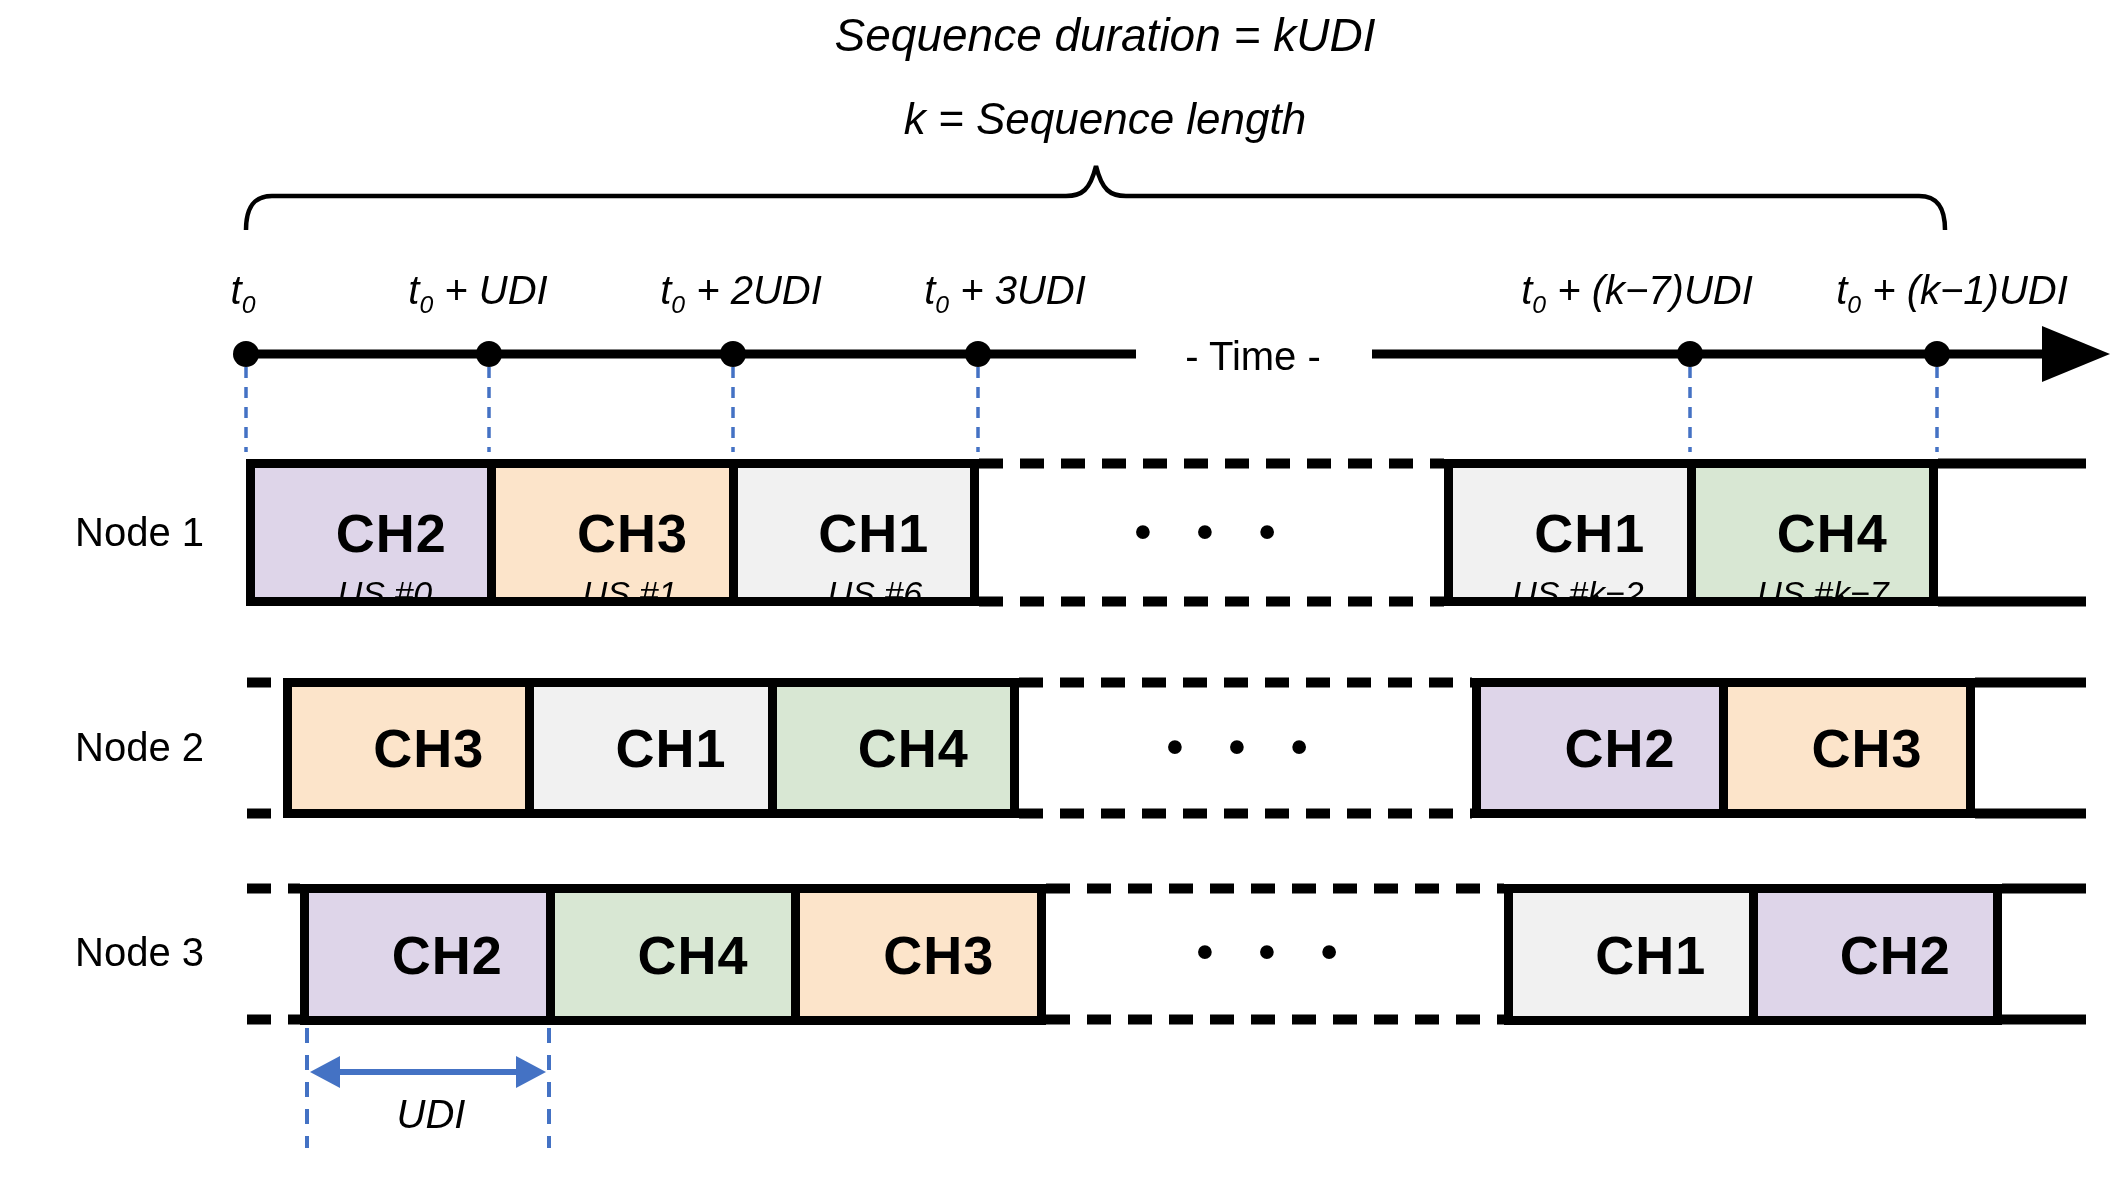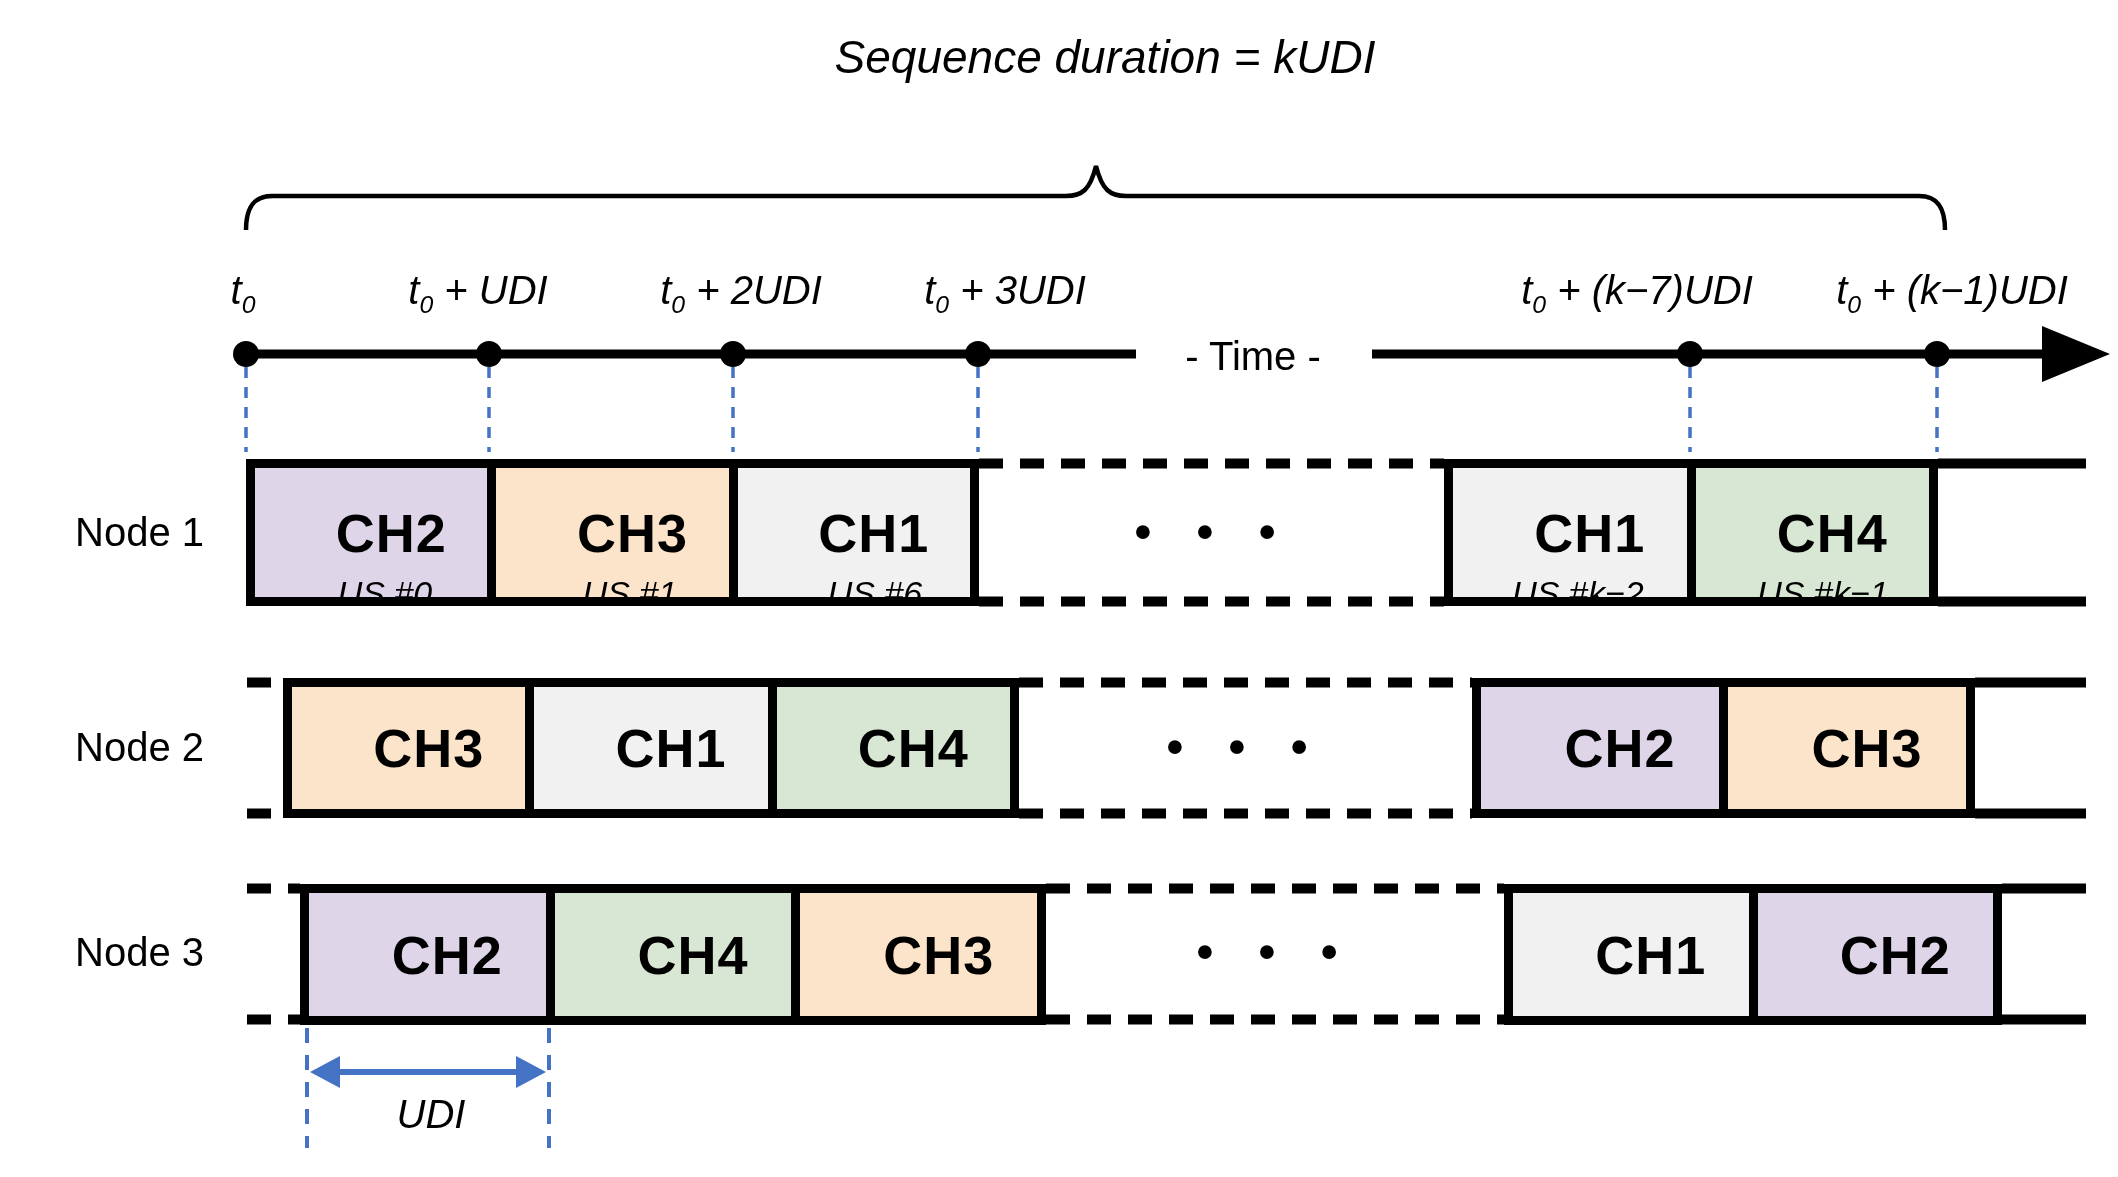--- a/index.html
+++ b/index.html
@@ -5,21 +5,21 @@
   html,body { margin:0; padding:0; background:#ffffff; }
   .canvas {
     position:relative; width:2118px; height:1177px; background:#ffffff;
     font-family:"Liberation Sans", sans-serif; color:#000; overflow:hidden;
   }
   .lineart { position:absolute; left:0; top:0; }
   .title {
     position:absolute; left:600px; width:1010px; text-align:center;
     font-style:italic; white-space:nowrap;
   }
-  .title1 { top:8px;  font-size:46px;margin-top:22px; }
+  .title1 { top:8px;  font-size:46px; }
   .title2 { top:94px; font-size:44px; }
   .tick {
     position:absolute; top:268px; transform:translateX(-50%);
     font-size:40px; font-style:italic; white-space:nowrap;
   }
   .tick sub { font-size:0.62em; }
   .time-label {
     position:absolute; top:334px; transform:translateX(-50%);
     font-size:40px; white-space:nowrap;
   }
@@ -110,20 +110,21 @@
       <line x1="549" y1="1028" x2="549" y2="1148" stroke="#4472C4" stroke-width="4" stroke-dasharray="15 12"></line>
       <g>
         <line x1="330" y1="1072" x2="526" y2="1072" stroke="#4472C4" stroke-width="6"></line>
         <polygon points="310,1072 340,1056 340,1088" fill="#4472C4"></polygon>
         <polygon points="546,1072 516,1056 516,1088" fill="#4472C4"></polygon>
       </g>
     </g>
   </svg>
 
   <div class="title title1">Sequence duration = kUDI</div>
+  <div class="title title2">k = Sequence length</div>
 
   <div class="tick" style="left:243px"><span>t</span><sub>0</sub><span></span></div>
   <div class="tick" style="left:478px"><span>t</span><sub>0</sub><span> + UDI</span></div>
   <div class="tick" style="left:741px"><span>t</span><sub>0</sub><span> + 2UDI</span></div>
   <div class="tick" style="left:1005px"><span>t</span><sub>0</sub><span> + 3UDI</span></div>
   <div class="tick" style="left:1637px"><span>t</span><sub>0</sub><span> + (k−7)UDI</span></div>
   <div class="tick" style="left:1952px"><span>t</span><sub>0</sub><span> + (k−1)UDI</span></div>
 
   <div class="time-label" style="left:1253px">- Time -</div>
 
@@ -139,21 +140,21 @@
   <div class="dots" style="left:1213px; top:531px">• • •</div>
   <div class="box" style="left:1444px; top:459px; width:494px; height:147px">
     <div class="block div" style="background-color: rgb(241, 241, 241);">CH1</div>
     <div class="block" style="background-color: rgb(216, 231, 211);">CH4</div>
   </div>
 
   <div class="us-label" style="left:385px">US #0</div>
   <div class="us-label" style="left:630px">US #1</div>
   <div class="us-label" style="left:875px">US #6</div>
   <div class="us-label" style="left:1578px">US #k−2</div>
-  <div class="us-label" style="left:1823px">US #k−1</div>
+  <div class="us-label" style="left:1823px">US #k−7</div>
 
   <div class="box" style="left:283px; top:678px; width:736px; height:140px">
     <div class="block div" style="background-color: rgb(252, 228, 202);">CH3</div>
     <div class="block div" style="background-color: rgb(241, 241, 241);">CH1</div>
     <div class="block" style="background-color: rgb(216, 231, 211);">CH4</div>
   </div>
   <div class="dots" style="left:1245px; top:746px">• • •</div>
   <div class="box" style="left:1472px; top:678px; width:503px; height:140px">
     <div class="block div" style="background-color: rgb(222, 213, 233);">CH2</div>
     <div class="block" style="background-color: rgb(252, 228, 202);">CH3</div>

